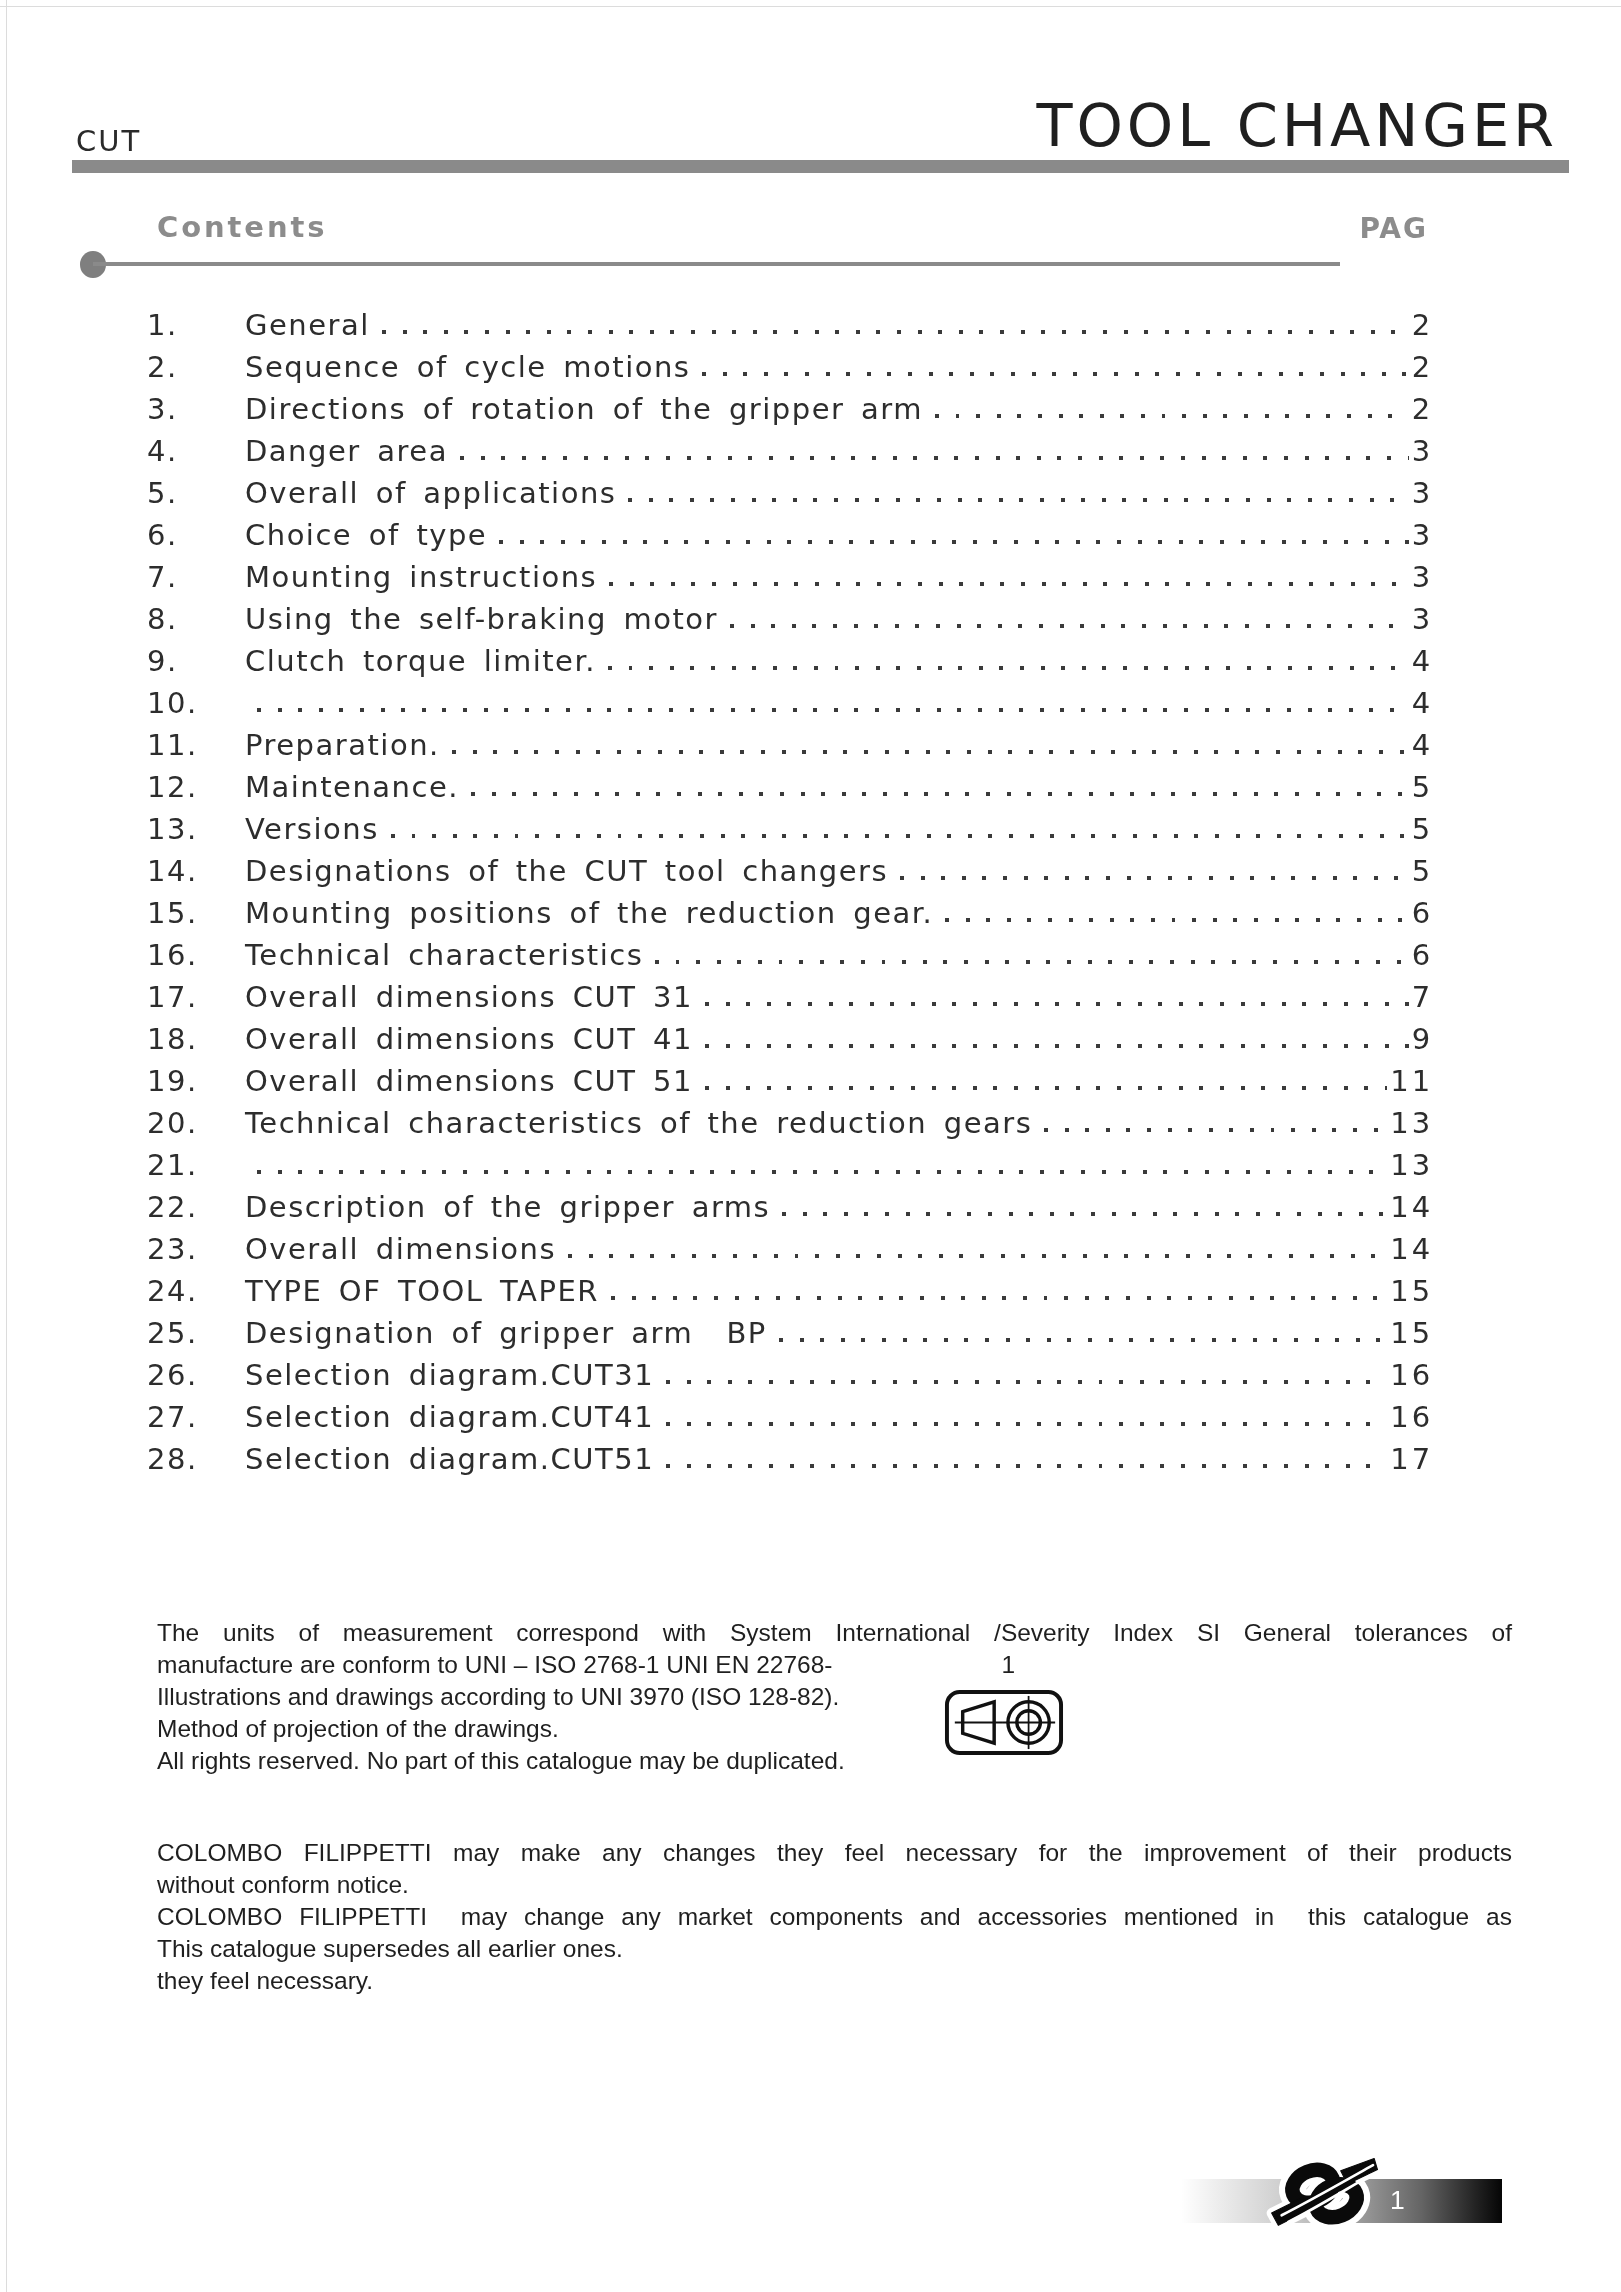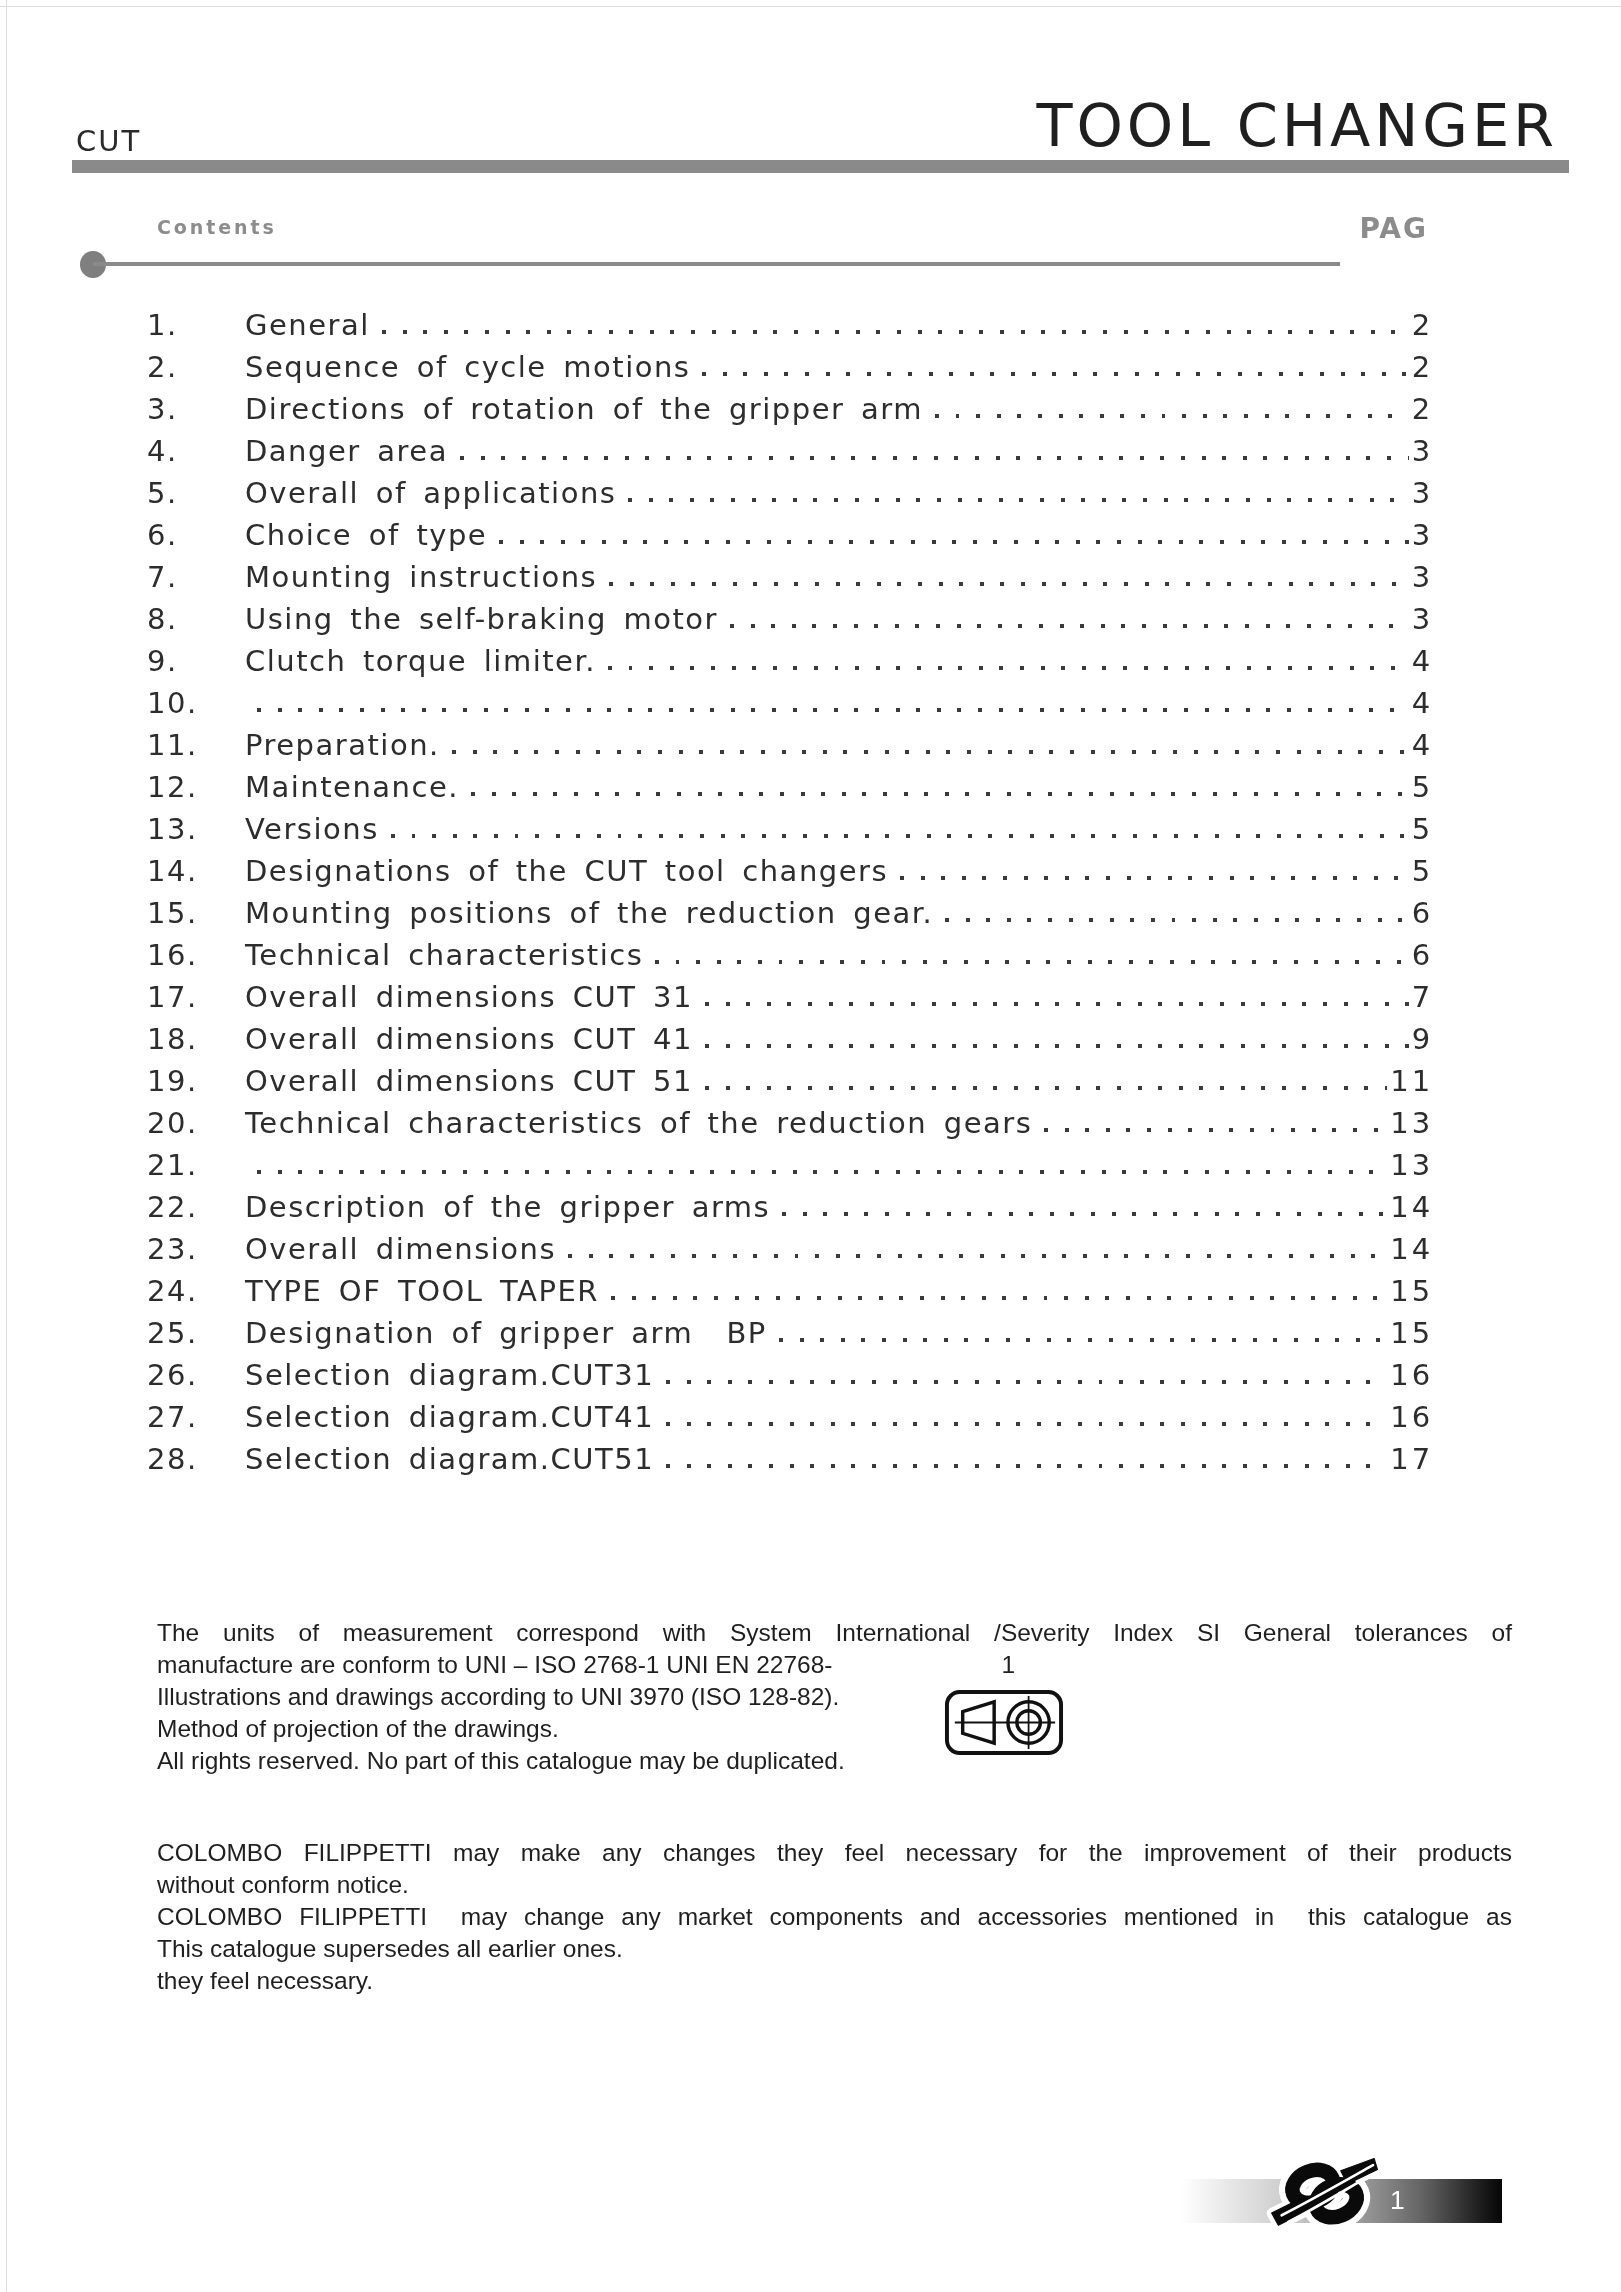--- a/index.html
+++ b/index.html
@@ -33,21 +33,21 @@
     color:#1f1f1f;white-space:nowrap;
   }
   .header-bar{
     position:absolute;left:72px;top:160px;
     width:1497px;height:12.7px;background:var(--rule-gray);
   }
 
   
   .contents-heading{
     position:absolute;left:157px;top:213px;margin:0;
-    font-size:19px;line-height:29px;font-weight:bold;letter-spacing:2.9px;
+    font-size:29px;line-height:29px;font-weight:bold;letter-spacing:2.9px;
     color:var(--heading-gray);
   }
   .pag-label{
     position:absolute;right:193px;top:215px;
     font-size:28px;line-height:28px;font-weight:bold;letter-spacing:2px;
     color:var(--heading-gray);
   }
   .contents-rule-bullet{
     position:absolute;left:80px;top:251px;width:25.5px;height:26.5px;
     border-radius:50%;background:#7f7f7f;

